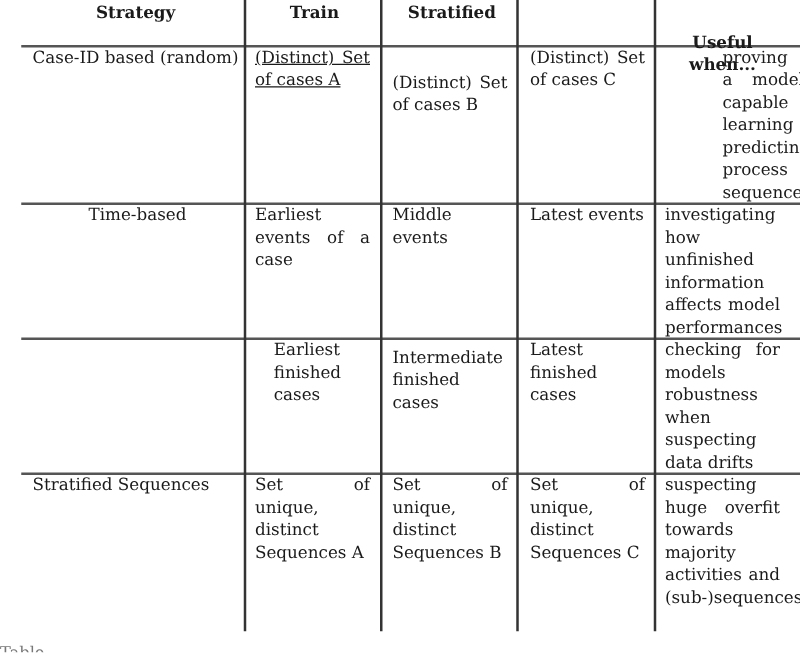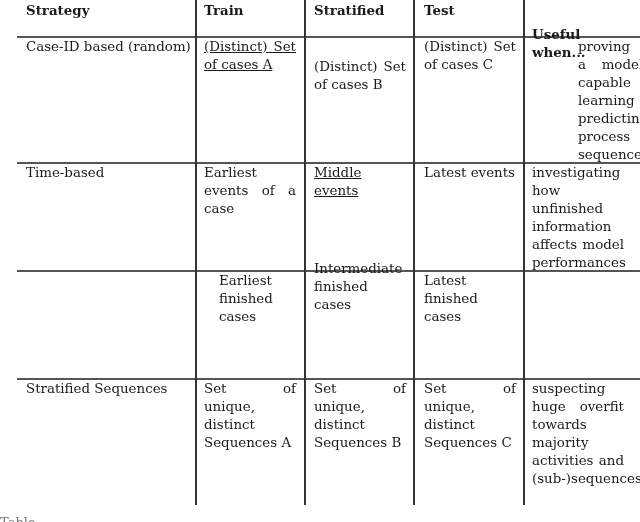--- a/index.html
+++ b/index.html
@@ -2,21 +2,21 @@
 <html><head>
 <meta charset="utf-8">
 <style>
   html, body { margin: 0; padding: 0; background: #ffffff; }
   body { width: 640px; height: 522px; overflow: hidden; position: relative;
          font-family: "DejaVu Serif", "Liberation Serif", serif; color: #1a1a1a; }
   .tbl { position: absolute; left: 0; top: 0; width: 640px; height: 522px; }
   .hrule { position: absolute; left: 17px; right: 0; height: 2px; background: #555; }
   .vrule { position: absolute; width: 1.5px; background: #333; top: 0; height: 505px; }
   .cell { position: absolute; font-size: 13.4px; line-height: 18px; }
-  .hdr { font-weight: bold; }
+  .hdr { font-weight: bold; text-align: center; }
   .just { text-align: justify; text-align-last: left; }
   .caption { position: absolute; left: 0; top: 514px; font-size: 13px; color: #777;
              white-space: nowrap; height: 8px; overflow: hidden; line-height: 18px; }
 </style>
 </head>
 <body>
 
 <div class="tbl">
 
   <div class="hrule" style="top:36px;"></div>
@@ -25,38 +25,38 @@
   <div class="hrule" style="top:378px;"></div>
 
   <div class="vrule" style="left:195px;"></div>
   <div class="vrule" style="left:304px;"></div>
   <div class="vrule" style="left:413px;"></div>
   <div class="vrule" style="left:523px;"></div>
 
   <div class="cell hdr" style="left:26px; top:1px; width:165px;">Strategy</div>
   <div class="cell hdr" style="left:204px; top:1px; width:95px;">Train</div>
   <div class="cell hdr" style="left:314px; top:1px; width:95px;">Stratified</div>
-  <div class="cell hdr" style="left:424px; top:1px; width:95px;">Test</div>
   <div class="cell hdr" style="left:532px; top:1px; width:92px;margin-top:24px;">Useful when...</div>
 
   <div class="cell" style="left:26px; top:38px; width:168px;">Case-ID based (random)</div>
   <div class="cell just" style="left:204px; top:38px; width:92px;text-decoration:underline;">(Distinct) Set of cases A</div>
   <div class="cell just" style="left:314px; top:38px; width:92px;margin-top:20px;">(Distinct) Set of cases B</div>
   <div class="cell just" style="left:424px; top:38px; width:92px;">(Distinct) Set of cases C</div>
   <div class="cell just" style="left:532px; top:38px; width:92px; hyphens:auto;margin-left:46px;" lang="en">proving that a model is capable of learning and predicting process sequences</div>
 
-  <div class="cell" style="left:26px; top:164px; width:168px;">Time-based</div>
+  <div class="cell" style="left:26px; top:164px; width:168px;text-align:center;">Time-based</div>
   <div class="cell just" style="left:204px; top:164px; width:92px;">Earliest events of a case</div>
-  <div class="cell just" style="left:314px; top:164px; width:92px;text-decoration:underline;">Middle events</div>
+  <div class="cell just" style="left:314px; top:164px; width:92px;">Middle events</div>
   <div class="cell just" style="left:424px; top:164px; width:92px;">Latest events</div>
   <div class="cell just" style="left:532px; top:164px; width:92px; hyphens:auto;" lang="en">investigating how unfinished information affects model performances</div>
 
   <div class="cell just" style="left:219px; top:272px; width:92px; hyphens:auto;" lang="en">Earliest finished cases</div>
-  <div class="cell just" style="left:314px; top:260px; width:92px;">Intermediate finished cases</div>
+  <div class="cell just" style="left:314px; top:278px; width:92px;">Intermediate finished cases</div>
   <div class="cell just" style="left:424px; top:272px; width:92px; hyphens:auto;" lang="en">Latest finished cases</div>
+  <div class="cell just" style="left:532px; top:272px; width:92px; hyphens:auto;" lang="en">checking for models robustness when suspecting data drifts</div>
 
   <div class="cell" style="left:26px; top:380px; width:168px;">Stratified Sequences</div>
   <div class="cell just" style="left:204px; top:380px; width:92px; hyphens:auto;" lang="en">Set of unique, distinct Sequences A</div>
   <div class="cell just" style="left:314px; top:380px; width:92px; hyphens:auto;" lang="en">Set of unique, distinct Sequences B</div>
   <div class="cell just" style="left:424px; top:380px; width:92px; hyphens:auto;" lang="en">Set of unique, distinct Sequences C</div>
   <div class="cell just" style="left:532px; top:380px; width:92px; hyphens:auto;" lang="en">suspecting huge overfit towards majority activities and (sub-)sequences</div>
 
   <div class="caption">Table ...</div>
 </div>
 

